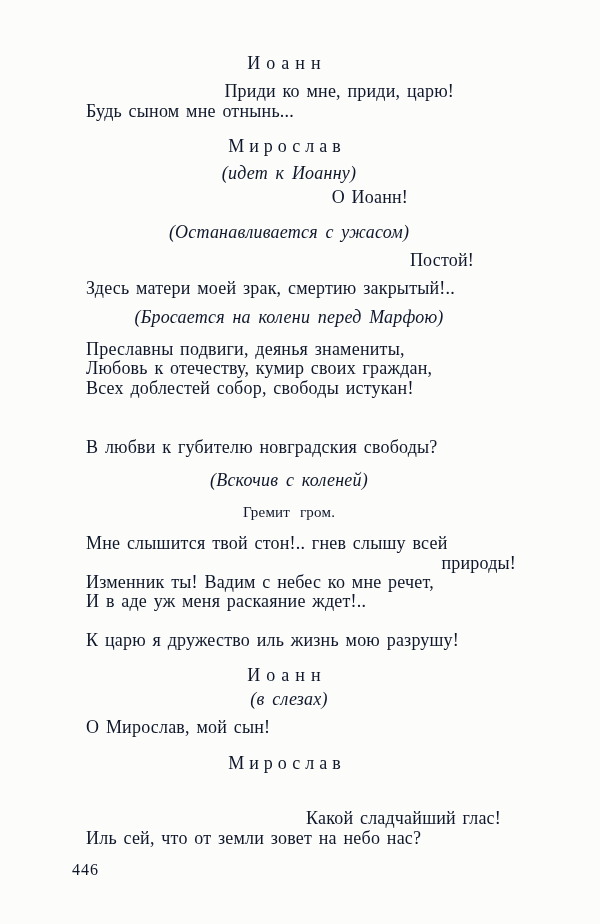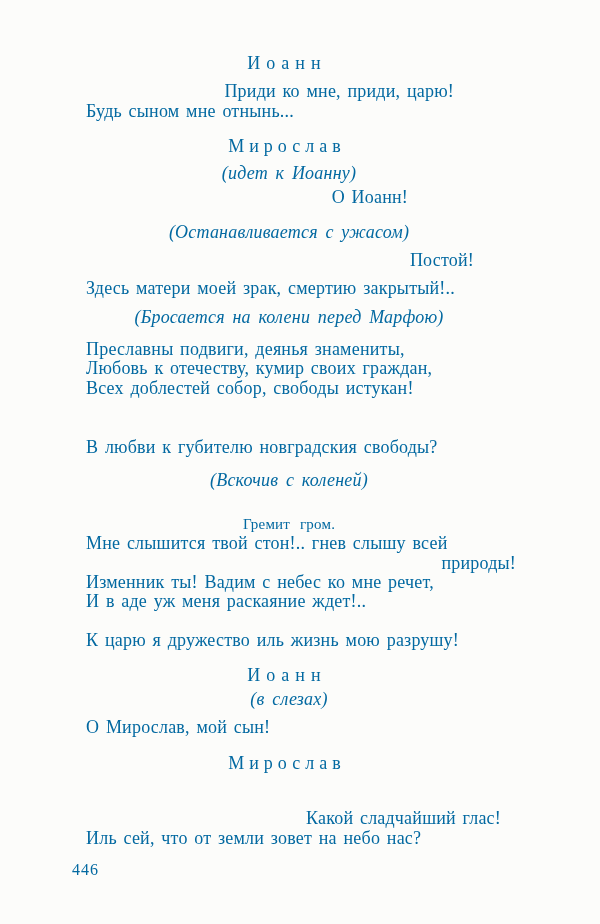--- a/index.html
+++ b/index.html
@@ -8,21 +8,21 @@
     background: #e8e8e6;
   }
   .scan {
     position: relative;
     width: 600px;
     height: 924px;
     margin: 0 auto;
     background: #fcfcfa;
     overflow: hidden;
     font-family: "Liberation Serif", "DejaVu Serif", serif;
-    color: #0369a1;
+    color: #0f172a;
   }
   .line {
     position: absolute;
     left: 86px;
     width: 430px;
     font-size: 18px;
     line-height: 20px;
     white-space: nowrap;
     letter-spacing: 0.2px;
     word-spacing: 2px;
@@ -36,21 +36,20 @@
     text-align: center;
     font-style: italic;
     word-spacing: 3px;
     transform: translateX(-12px);
   }
   .remark {
     text-align: center;
     font-size: 15px;
     word-spacing: 6px;
     transform: translateX(-12px);
-    margin-top: 12px;
   }
   .vleft { text-align: left; }
   .vright { text-align: right; }
   .pagenum {
     text-align: left;
     font-size: 16px;
     letter-spacing: 1px;
     transform: translateX(-14px);
   }
 </style>

